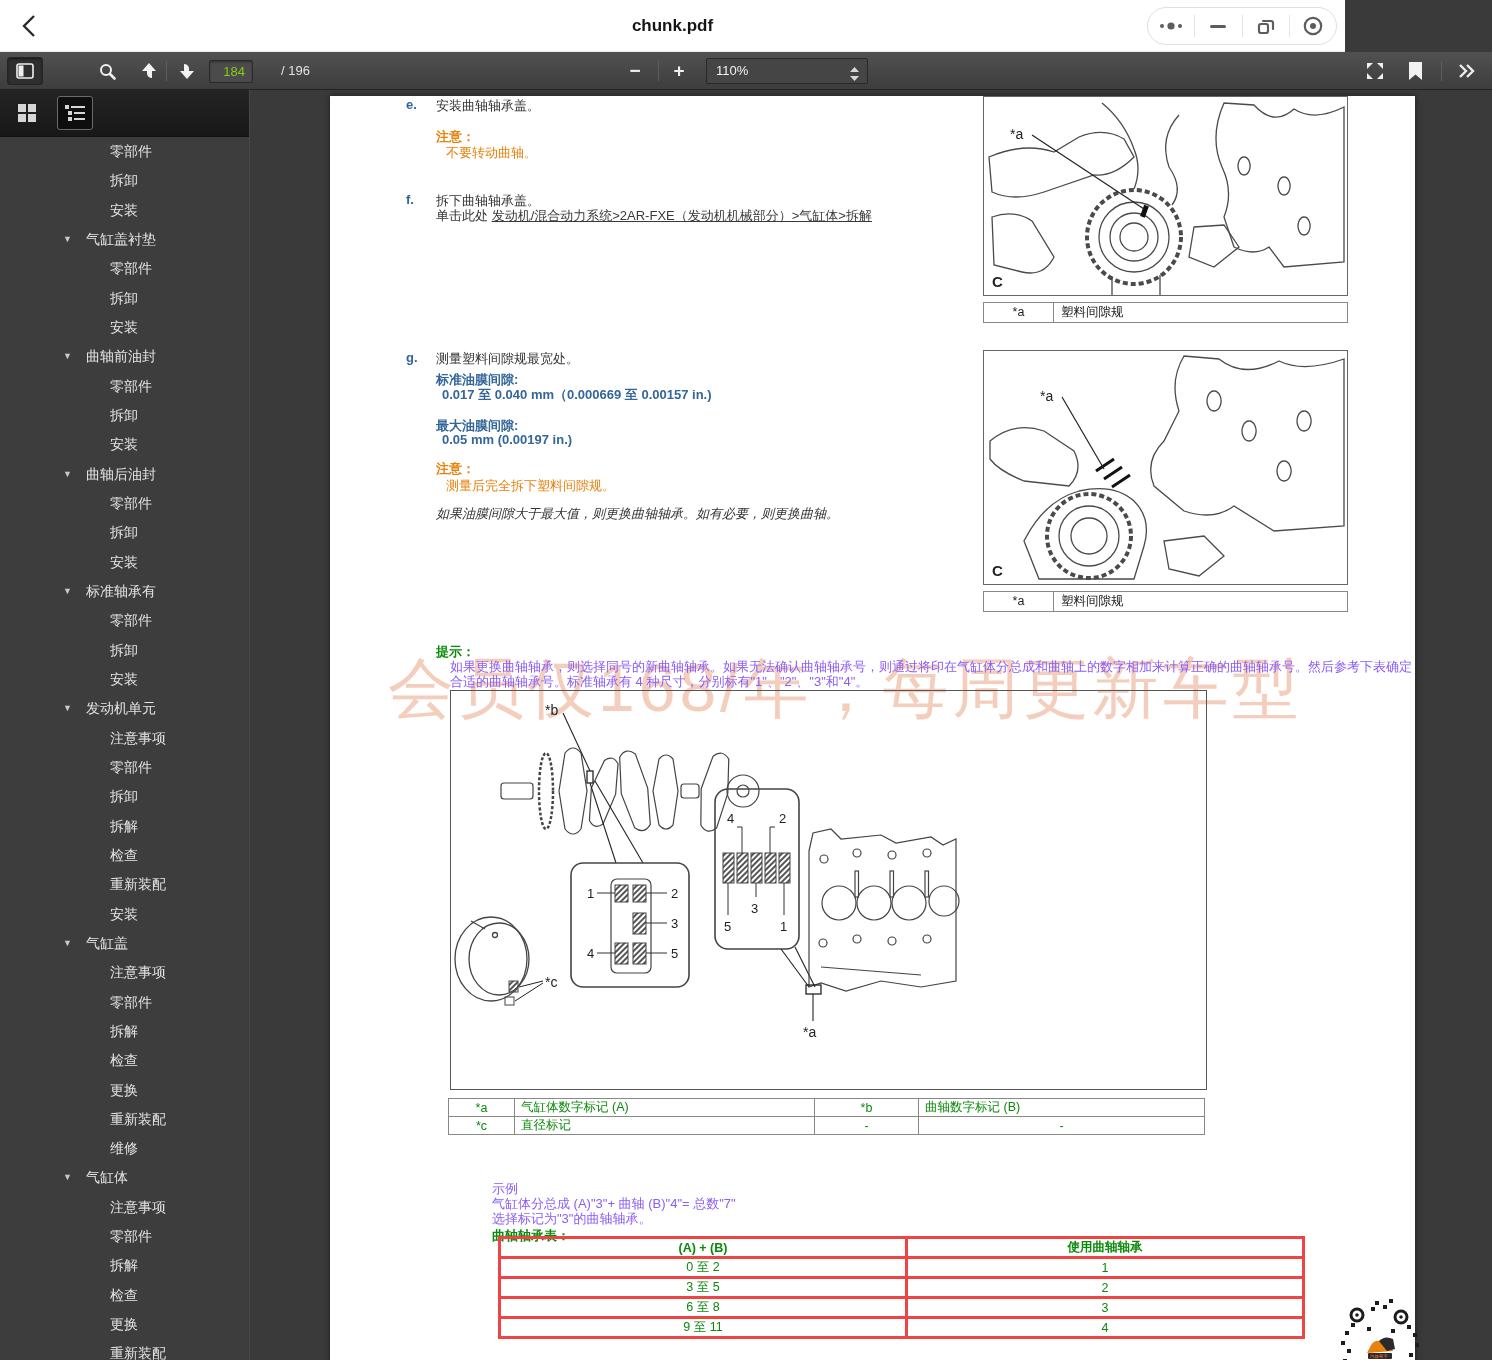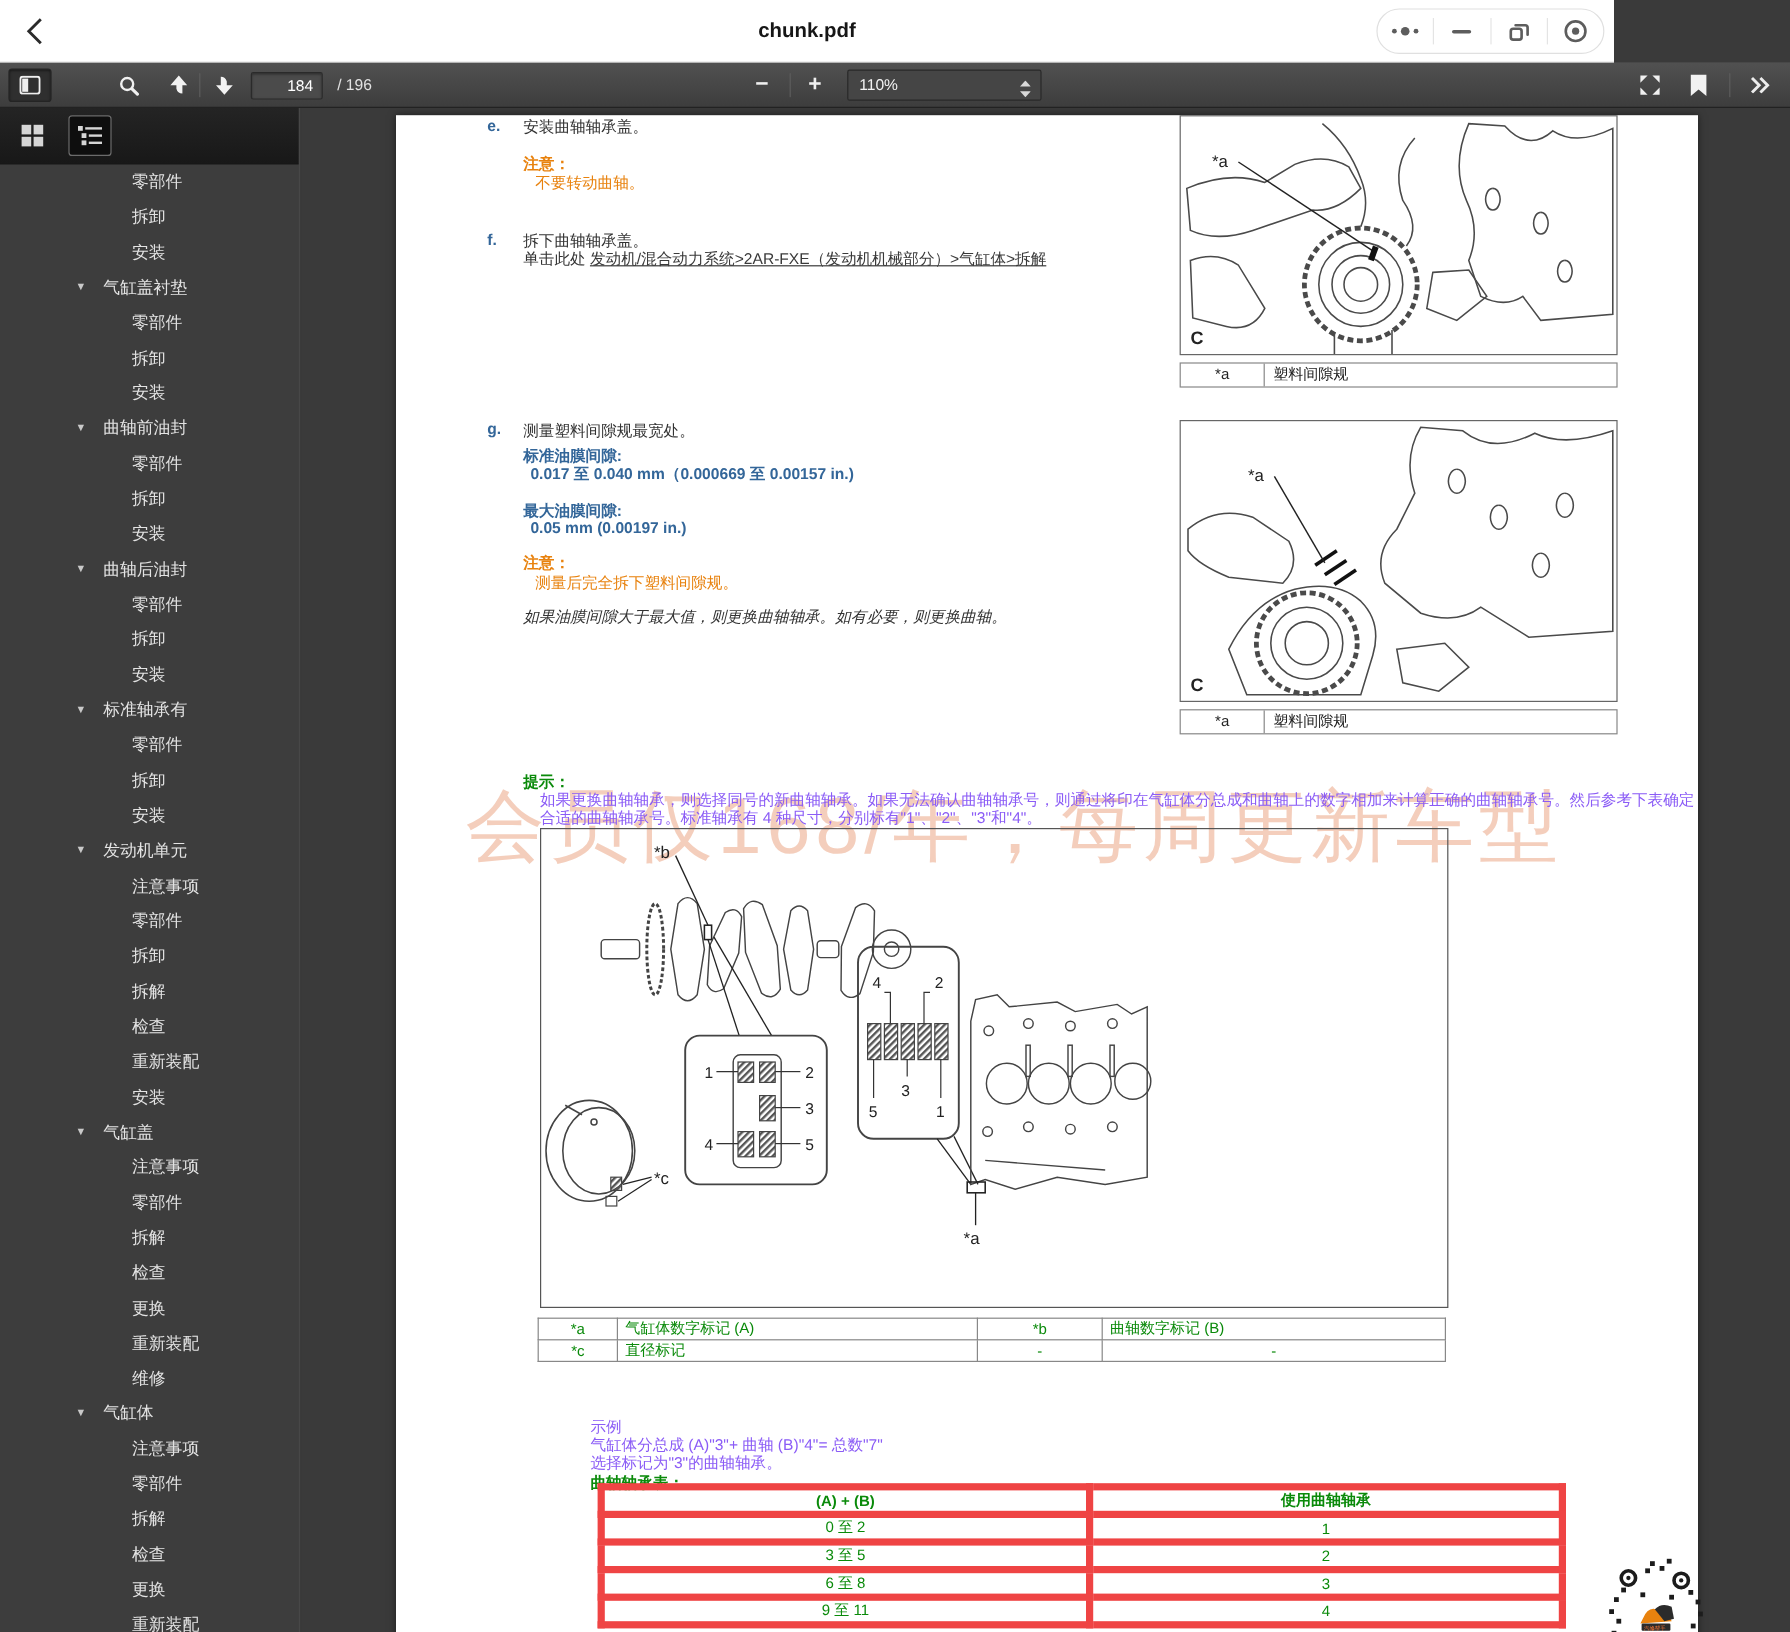--- a/index.html
+++ b/index.html
@@ -18,23 +18,23 @@
   .win-pill .sep { width:1px; height:22px; background:#e4e4e4; }
 
   
   .toolbar { position:absolute; left:0; top:52px; width:1492px; height:38px;
     background:linear-gradient(#515151,#3d3d3d); border-bottom:1px solid #222; z-index:49; }
   .tb-btn { position:absolute; top:0; height:38px; display:flex; align-items:center; justify-content:center; cursor:pointer; }
   .tb-divider { position:absolute; top:9px; width:1px; height:20px; background:#5c5c5c; }
   .toggle-btn { position:absolute; left:7px; top:5px; width:36px; height:28px; background:#2f2f2f;
     border:1px solid #242424; border-radius:3px; box-shadow:inset 0 1px 2px rgba(0,0,0,.5);
     display:flex; align-items:center; justify-content:center; cursor:pointer; }
-  .page-input { position:absolute; left:209px; top:8px; width:60px; height:23px; background:#4b4b4b;
+  .page-input { position:absolute; left:209px; top:8px; width:44px; height:23px; background:#4b4b4b;
     border:1px solid #2a2a2a; border-radius:2px; box-shadow:inset 0 1px 2px rgba(0,0,0,.4);
-    color:#ffffff; font-size:13px; text-align:right; padding-right:7px; }
+    color:#84cc16; font-size:13px; text-align:right; padding-right:7px; }
   .page-total { position:absolute; left:281px; top:0; height:38px; line-height:38px; color:#e2e2e2; font-size:13px; }
   .zoom-select { position:absolute; left:706px; top:6px; width:162px; height:26px; background:#454545;
     border:1px solid #292929; border-radius:2px; color:#f2f2f2; font-size:13px; line-height:24px;
     padding-left:9px; cursor:pointer; }
   .zoom-spinner { position:absolute; right:8px; top:6px; }
   .plusminus { color:#f0f0f0; font-size:19px; font-weight:bold; }
   .chev2 { color:#e8e8e8; font-size:16px; font-weight:bold; letter-spacing:-2px; }
 
   
   .workspace { position:absolute; left:0; top:90px; width:1492px; height:1270px; }
@@ -73,21 +73,21 @@
     font-size:12.5px; color:#222; background:transparent; }
   .cap-key { width:70px; border-right:1px solid #888; text-align:center; line-height:19px; }
   .cap-val { flex:1; padding-left:7px; line-height:19px; }
   .marks-table { position:absolute; z-index:2; left:118px; top:1002px; width:757px;
     border-collapse:collapse; font-size:12.5px; }
   .marks-table td { border:1px solid #888; height:18px; color:#0a8a0a; padding:0 6px; }
   .marks-table td.k { width:66px; text-align:center; }
   .marks-table td.c { text-align:center; }
   .bearing-table { position:absolute; z-index:2; left:168px; top:1140px; width:807px;
     border-collapse:collapse; font-size:12.5px; }
-  .bearing-table td { border:6px solid #ef4444; height:19px; text-align:center; color:#0a8a0a; }
+  .bearing-table td { border:3px solid #ef4444; height:19px; text-align:center; color:#0a8a0a; }
   .bearing-table tr.hd td { font-weight:bold; }
   .bearing-table td.c1 { width:407px; }
   .qr { position:absolute; z-index:3; left:1007px; top:1201px; width:86px; height:86px; }
 </style>
 </head>
 <body>
 
 <div class="titlebar">
   <div class="back-btn">
     <svg width="28" height="28" viewBox="0 0 28 28">

